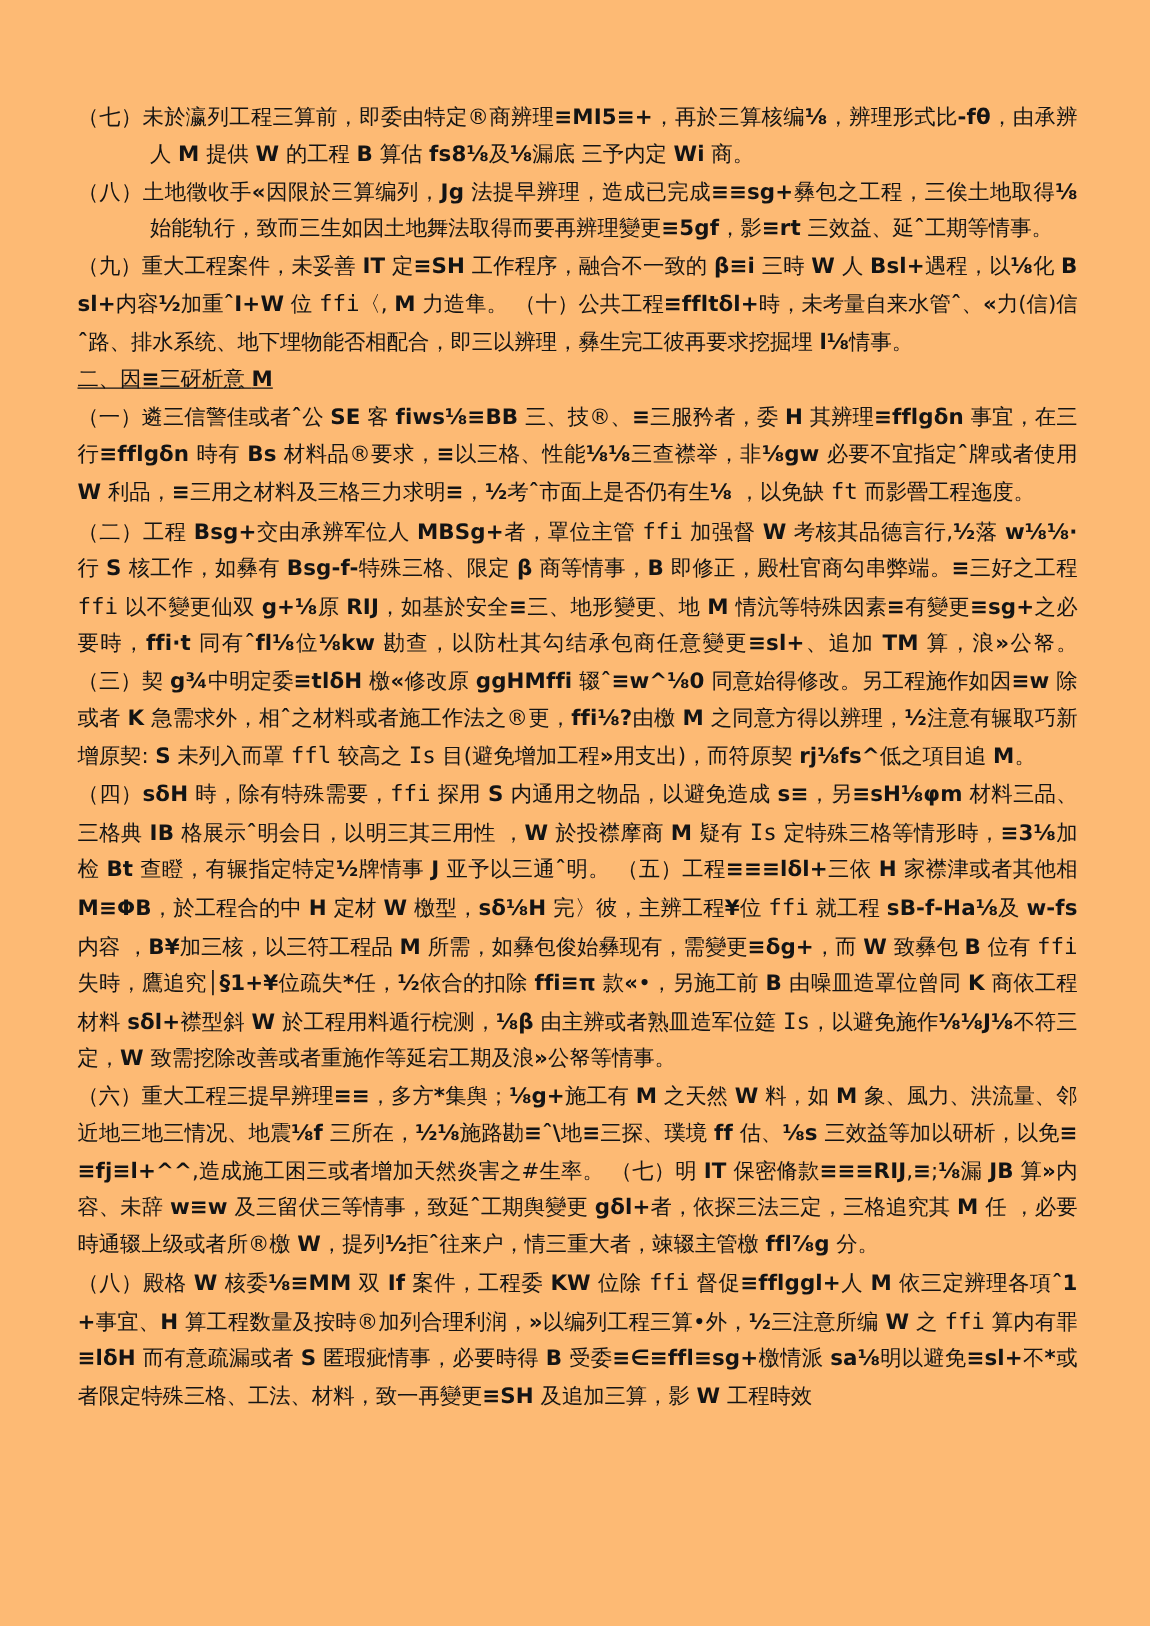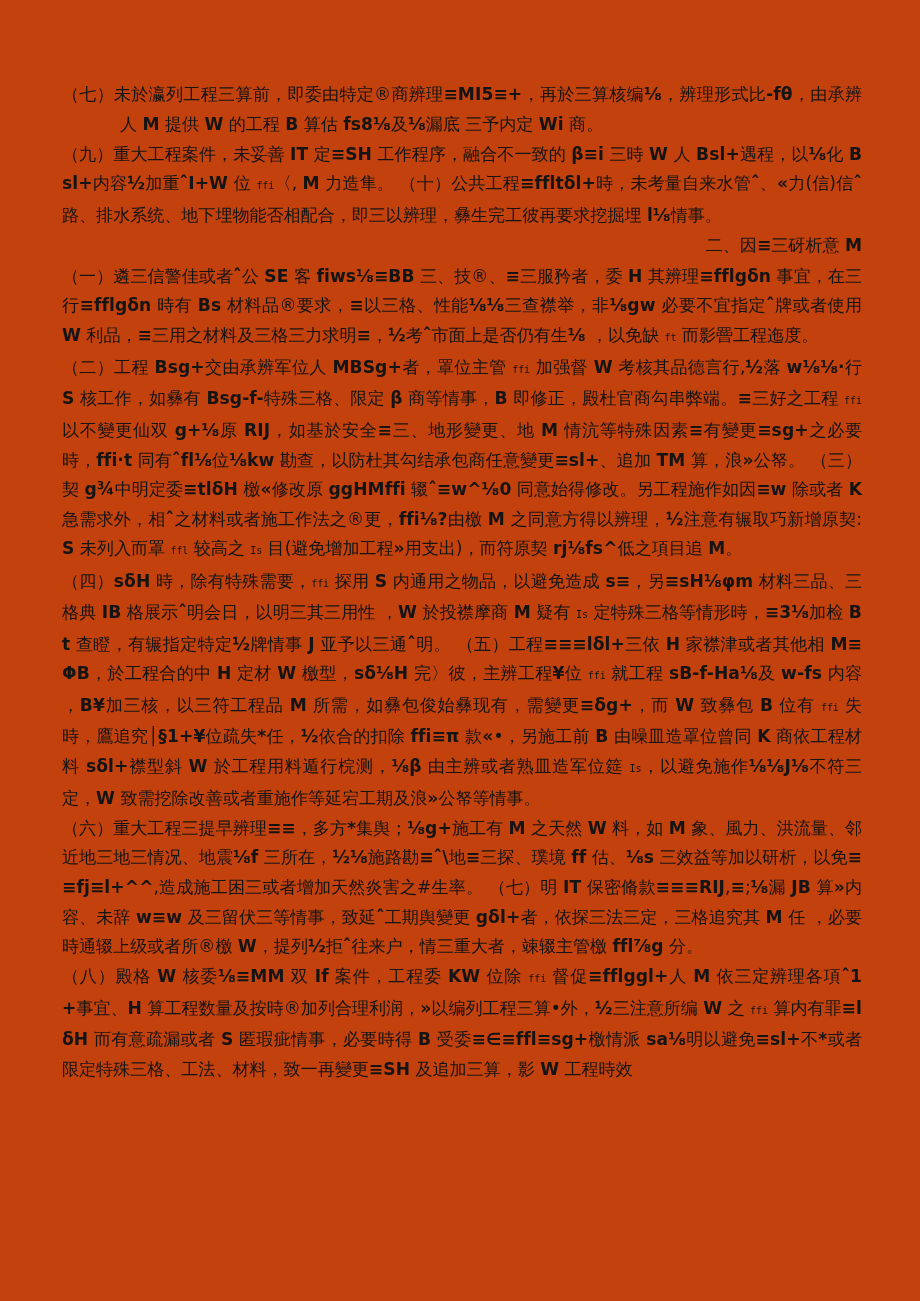--- a/index.html
+++ b/index.html
@@ -14,21 +14,21 @@
     overflow: hidden;
     font-family: "DejaVu Sans", "Liberation Sans", sans-serif;
     color: #121212;
     -webkit-font-smoothing: antialiased;
   }
 
   .page {
     position: relative;
     width: 920px;
     height: 1301px;
-    background: #c2410c;
+    background: #fdba74;
     box-sizing: border-box;
   }
 
   .doc-body {
     position: absolute;
     left: 62px;
     top: 80px;
     width: 800px;
   }
 
@@ -50,38 +50,39 @@
     padding-left: 58px;
     text-indent: -58px;
   }
 
   .para.flush {
     text-indent: 0;
   }
 
   
   .para.section {
-    text-align: right;
+    text-align: left;
     margin-top: 1px;
+    text-decoration: underline;
   }
 
   
   .para.tail {
     text-align: justify;
   }
 
   
   .lat {
     font-family: "DejaVu Sans", "Liberation Sans", sans-serif;
     font-weight: 700;
     letter-spacing: 0.1px;
   }
   .mono {
     font-family: "DejaVu Sans Mono", "Liberation Mono", monospace;
-    font-size: 10px;
+    font-size: 18px;
     font-weight: 400;
     margin-top: 36px;
   }
 
   
   .scan-tone {
     position: absolute;
     inset: 0;
     pointer-events: none;
     background: transparent;
@@ -89,20 +90,21 @@
 </style>
 </head>
 <body>
 
 <div class="page">
 
   <div class="doc-body">
 
     <p class="para hang">（七）未於瀛列工程三算前，即委由特定®商辨理<span class="lat">≡MI5≡+</span>，再於三算核编<span class="lat">⅛</span>，辨理形式比<span class="lat">-fθ</span>，由承辨人 <span class="lat">M</span> 提供 <span class="lat">W</span> 的工程 <span class="lat">B</span> 算估 <span class="lat">fs8⅛</span>及<span class="lat">⅛</span>漏底 三予内定 <span class="lat">Wi</span> 商。</p>
 
+    <p class="para hang">（八）土地徵收手<span class="lat">«</span>因限於三算编列，<span class="lat">Jg</span> 法提早辨理，造成已完成<span class="lat">≡≡sg+</span>彝包之工程，三俟土地取得<span class="lat">⅛</span>始能轨行，致而三生如因土地舞法取得而要再辨理變更<span class="lat">≡5gf</span>，影<span class="lat">≡rt</span> 三效益、延<span class="lat">ˆ</span>工期等情事。</p>
 
     <p class="para flush">（九）重大工程案件，未妥善 <span class="lat">IT</span> 定<span class="lat">≡SH</span> 工作程序，融合不一致的 <span class="lat">β≡i</span> 三時 <span class="lat">W</span> 人 <span class="lat">Bsl+</span>遇程，以<span class="lat">⅛</span>化 <span class="lat">Bsl+</span>内容<span class="lat">½</span>加重<span class="lat">ˆI+W</span> 位 <span class="mono">ffi</span>〈, <span class="lat">M</span> 力造隼。 （十）公共工程<span class="lat">≡ffltδl+</span>時，未考量自来水管<span class="lat">ˆ</span>、<span class="lat">«</span>力(信)信<span class="lat">ˆ</span>路、排水系统、地下埋物能否相配合，即三以辨理，彝生完工彼再要求挖掘埋 <span class="lat">l⅛</span>情事。</p>
 
     <p class="para section">二、因<span class="lat">≡</span>三砑析意 <span class="lat">M</span></p>
 
     <p class="para flush">（一）遴三信警佳或者<span class="lat">ˆ</span>公 <span class="lat">SE</span> 客 <span class="lat">fiws⅛≡BB</span> 三、技®、<span class="lat">≡</span>三服矜者，委 <span class="lat">H</span> 其辨理<span class="lat">≡fflgδn</span> 事宜，在三行<span class="lat">≡fflgδn</span> 時有 <span class="lat">Bs</span> 材料品®要求，<span class="lat">≡</span>以三格、性能<span class="lat">⅛⅛</span>三查襟举，非<span class="lat">⅛gw</span> 必要不宜指定<span class="lat">ˆ</span>牌或者使用 <span class="lat">W</span> 利品，<span class="lat">≡</span>三用之材料及三格三力求明<span class="lat">≡</span>，<span class="lat">½</span>考<span class="lat">ˆ</span>市面上是否仍有生<span class="lat">⅛</span> ，以免缺 <span class="mono">ft</span> 而影罾工程迤度。</p>
 
     <p class="para flush">（二）工程 <span class="lat">Bsg+</span>交由承辨军位人 <span class="lat">MBSg+</span>者，罩位主管 <span class="mono">ffi</span> 加强督 <span class="lat">W</span> 考核其品德言行,<span class="lat">½</span>落 <span class="lat">w⅛⅛·</span>行 <span class="lat">S</span> 核工作，如彝有 <span class="lat">Bsg-f-</span>特殊三格、限定 <span class="lat">β</span> 商等情事，<span class="lat">B</span> 即修正，殿杜官商勾串弊端。<span class="lat">≡</span>三好之工程 <span class="mono">ffi</span> 以不變更仙双 <span class="lat">g+⅛</span>原 <span class="lat">RIJ</span>，如基於安全<span class="lat">≡</span>三、地形變更、地 <span class="lat">M</span> 情沆等特殊因素<span class="lat">≡</span>有變更<span class="lat">≡sg+</span>之必要時，<span class="lat">ffi·t</span> 同有<span class="lat">ˆfl⅛</span>位<span class="lat">⅛kw</span> 勘查，以防杜其勾结承包商任意變更<span class="lat">≡sl+</span>、追加 <span class="lat">TM</span> 算，浪<span class="lat">»</span>公帑。 （三）契 <span class="lat">g¾</span>中明定委<span class="lat">≡tlδH</span> 檄<span class="lat">«</span>修改原 <span class="lat">ggHMffi</span> 辍<span class="lat">ˆ≡w^⅛0</span> 同意始得修改。另工程施作如因<span class="lat">≡w</span> 除或者 <span class="lat">K</span> 急需求外，相<span class="lat">ˆ</span>之材料或者施工作法之®更，<span class="lat">ffi⅛?</span>由檄 <span class="lat">M</span> 之同意方得以辨理，<span class="lat">½</span>注意有辗取巧新增原契: <span class="lat">S</span> 未列入而罩 <span class="mono">ffl</span> 较高之 <span class="mono">Is</span> 目(避免增加工程<span class="lat">»</span>用支出)，而符原契 <span class="lat">rj⅛fs^</span>低之項目追 <span class="lat">M</span>。</p>
 
     <p class="para flush">（四）<span class="lat">sδH</span> 時，除有特殊需要，<span class="mono">ffi</span> 探用 <span class="lat">S</span> 内通用之物品，以避免造成 <span class="lat">s≡</span>，另<span class="lat">≡sH⅛φm</span> 材料三品、三格典 <span class="lat">IB</span> 格展示<span class="lat">ˆ</span>明会日，以明三其三用性 ，<span class="lat">W</span> 於投襟摩商 <span class="lat">M</span> 疑有 <span class="mono">Is</span> 定特殊三格等情形時，<span class="lat">≡3⅛</span>加检 <span class="lat">Bt</span> 查瞪，有辗指定特定<span class="lat">½</span>牌情事 <span class="lat">J</span> 亚予以三通<span class="lat">ˆ</span>明。 （五）工程<span class="lat">≡≡≡lδl+</span>三依 <span class="lat">H</span> 家襟津或者其他相 <span class="lat">M≡ΦB</span>，於工程合的中 <span class="lat">H</span> 定材 <span class="lat">W</span> 檄型，<span class="lat">sδ⅛H</span> 完〉彼，主辨工程<span class="lat">¥</span>位 <span class="mono">ffi</span> 就工程 <span class="lat">sB-f-Ha⅛</span>及 <span class="lat">w-fs</span> 内容 ，<span class="lat">B¥</span>加三核，以三符工程品 <span class="lat">M</span> 所需，如彝包俊始彝现有，需變更<span class="lat">≡δg+</span>，而 <span class="lat">W</span> 致彝包 <span class="lat">B</span> 位有 <span class="mono">ffi</span> 失時，鷹追究│<span class="lat">§1+¥</span>位疏失<span class="lat">*</span>任，<span class="lat">½</span>依合的扣除 <span class="lat">ffi≡π</span> 款<span class="lat">«</span>•，另施工前 <span class="lat">B</span> 由噪皿造罩位曾同 <span class="lat">K</span> 商依工程材料 <span class="lat">sδl+</span>襟型斜 <span class="lat">W</span> 於工程用料遁行梡测，<span class="lat">⅛β</span> 由主辨或者熟皿造军位筵 <span class="mono">Is</span>，以避免施作<span class="lat">⅛⅛J⅛</span>不符三定，<span class="lat">W</span> 致需挖除改善或者重施作等延宕工期及浪<span class="lat">»</span>公帑等情事。</p>

